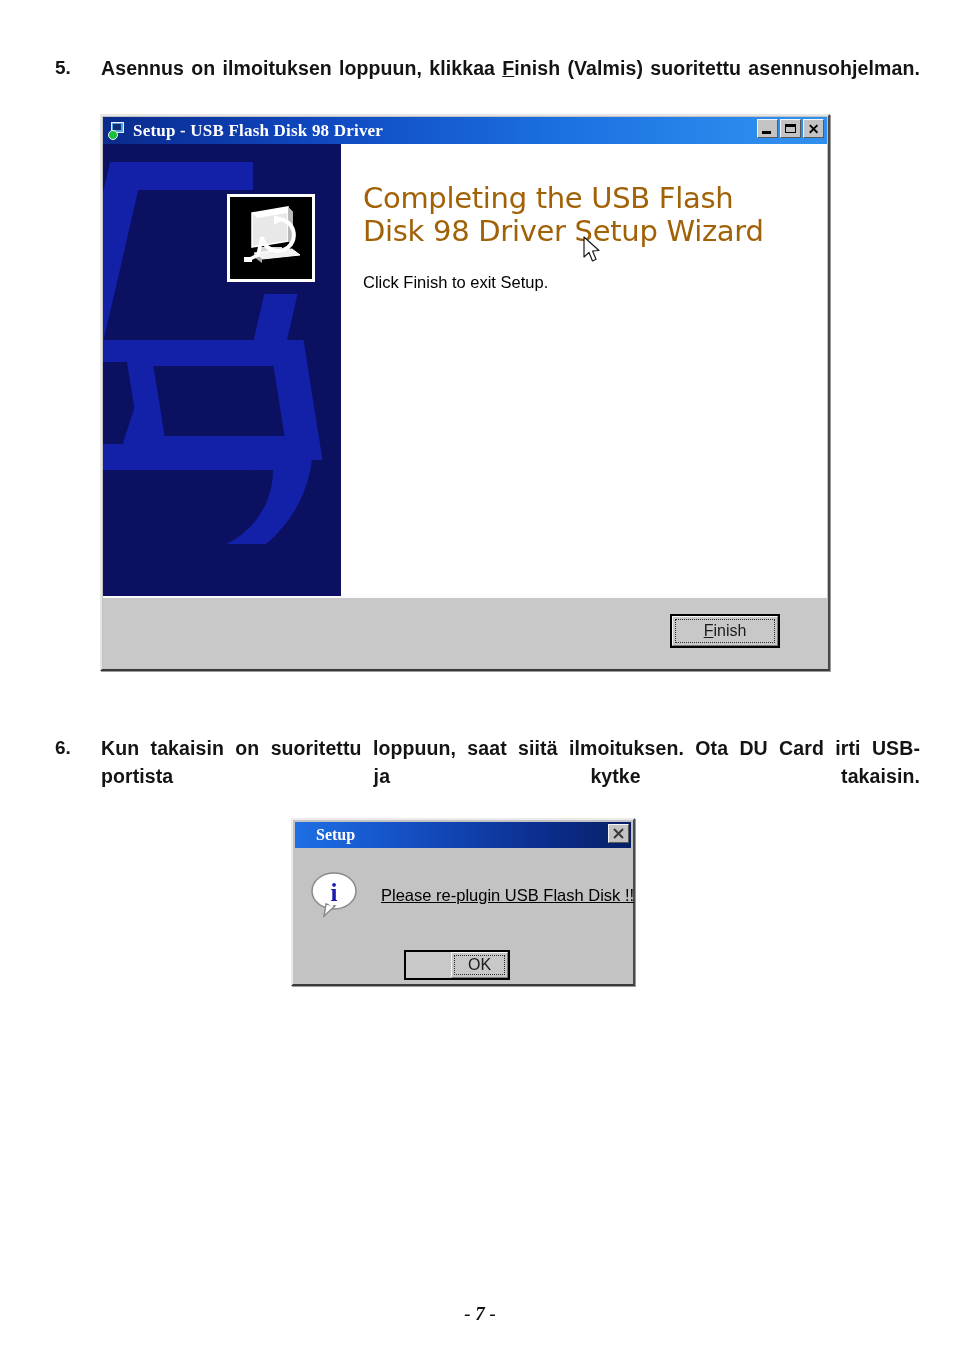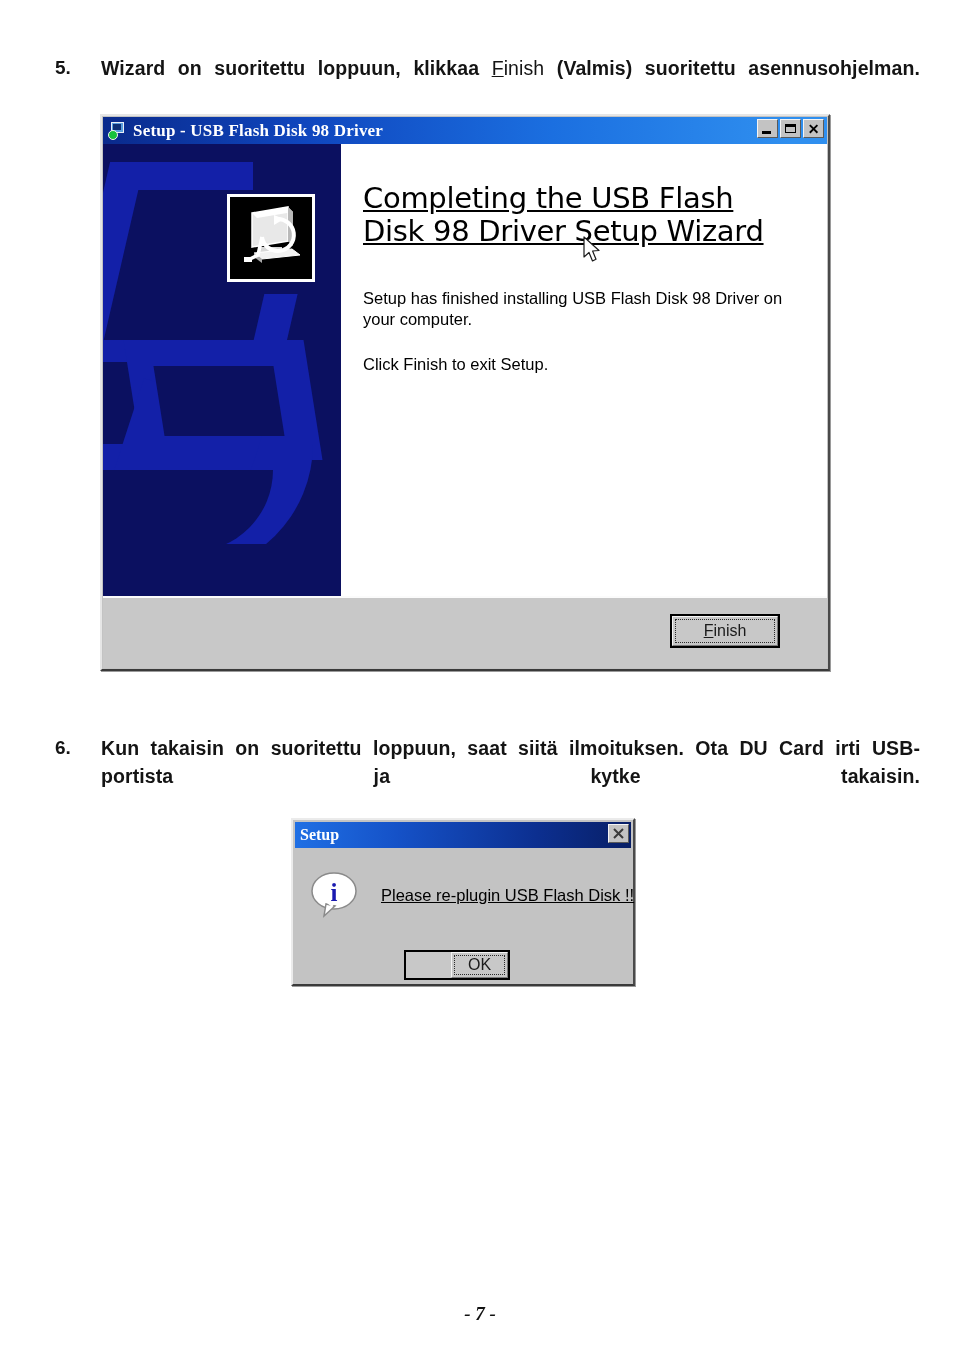--- a/index.html
+++ b/index.html
@@ -37,21 +37,21 @@
     text-justify: inter-word;
     font-weight: 600;
     letter-spacing: 0.1px;
   }
   .step-body::after {
     content: "";
     display: inline-block;
     width: 100%;
   }
   .u-under { text-decoration: underline; }
-  .b-bold  { font-weight: 400; }
+  .b-bold  { font-weight: 700; }
 
   #step5 { left: 55px; top: 54px; width: 865px; }
   #step6 { left: 55px; top: 734px; width: 865px; }
 
   
   .win {
     position: absolute;
     left: 100px;
     top: 114px;
     width: 730px;
@@ -205,24 +205,23 @@
     flex: 1 1 auto;
     background: #ffffff;
     padding: 38px 26px 0 22px;
     box-sizing: border-box;
   }
   .wiz-heading {
     font-family: "DejaVu Sans", sans-serif;
     font-size: 29px;
     line-height: 33px;
     font-weight: 400;
-    color: #000000;
+    color: #a16207;
     letter-spacing: -0.3px;
     max-width: 430px;
-    text-decoration: underline;
   }
   .wiz-para {
     font-family: "Liberation Sans", sans-serif;
     font-size: 16.5px;
     line-height: 21px;
     color: #000;
     max-width: 430px;
   }
   #wiz-p1 { margin-top: 40px; }
   #wiz-p2 { margin-top: 24px; }
@@ -297,21 +296,21 @@
     box-sizing: border-box;
     box-shadow: 1px 1px 0 #9a9a9a;
   }
   .dlg-titlebar {
     position: relative;
     height: 26px;
     margin: 2px;
     background: linear-gradient(to right, #1f6fe4 0%, #1552c8 30%, #0c2f90 72%, #081f66 100%);
     display: flex;
     align-items: center;
-    padding-left: 5px;
+    padding-left: 21px;
     box-sizing: border-box;
   }
   .dlg-title-text {
     color: #ffffff;
     font-family: "Liberation Serif", serif;
     font-weight: 700;
     font-size: 16px;
   }
   .dlg-close {
     position: absolute;
@@ -366,21 +365,21 @@
     font-weight: 700;
     font-size: 19px;
     color: #111;
   }
 </style>
 </head>
 <body>
 
 <div class="doc-step" id="step5">
   <div class="step-num">5.</div>
-  <div class="step-body"><span>Wizard on suoritettu loppuun, klikkaa </span><span class="b-bold"><span class="u-under">F</span><span>inish</span></span><span> (Valmis) suoritettu asennusohjelman.</span></div>
+  <div class="step-body"><span>Asennus on ilmoituksen loppuun, klikkaa </span><span class="b-bold"><span class="u-under">F</span><span>inish</span></span><span> (Valmis) suoritettu asennusohjelman.</span></div>
 </div>
 
 <div class="win">
 
   <div class="win-titlebar">
     <span class="setup-icon">
       <span class="mon"></span>
       <span class="mon-scr"></span>
       <span class="gear"></span>
     </span>
@@ -425,21 +424,20 @@
             <path d="M32,40 a16,16 0 1,0 14,-18" fill="none" stroke="#ffffff" stroke-width="4"></path>
             <polygon points="44,18 54,22 44,28" fill="#ffffff"></polygon>
             <path d="M32,40 L28,58 L20,62" fill="none" stroke="#ffffff" stroke-width="3.5"></path>
             <rect x="14" y="60" width="8" height="5" fill="#ffffff"></rect>
           </svg>
         </span>
       </div>
 
       <div class="wiz-main">
         <div class="wiz-heading">Completing the USB Flash Disk 98 Driver Setup Wizard</div>
-        <div class="wiz-para" id="wiz-p1">Setup has finished installing USB Flash Disk 98 Driver on your computer.</div>
         <div class="wiz-para" id="wiz-p2">Click Finish to exit Setup.</div>
       </div>
 
     </div>
 
     <div class="wiz-bottom">
       <div class="btn-default" id="finish-button">
         <div class="btn-inner">
           <div class="btn-focus">
               <span style="text-decoration:underline">F</span>

